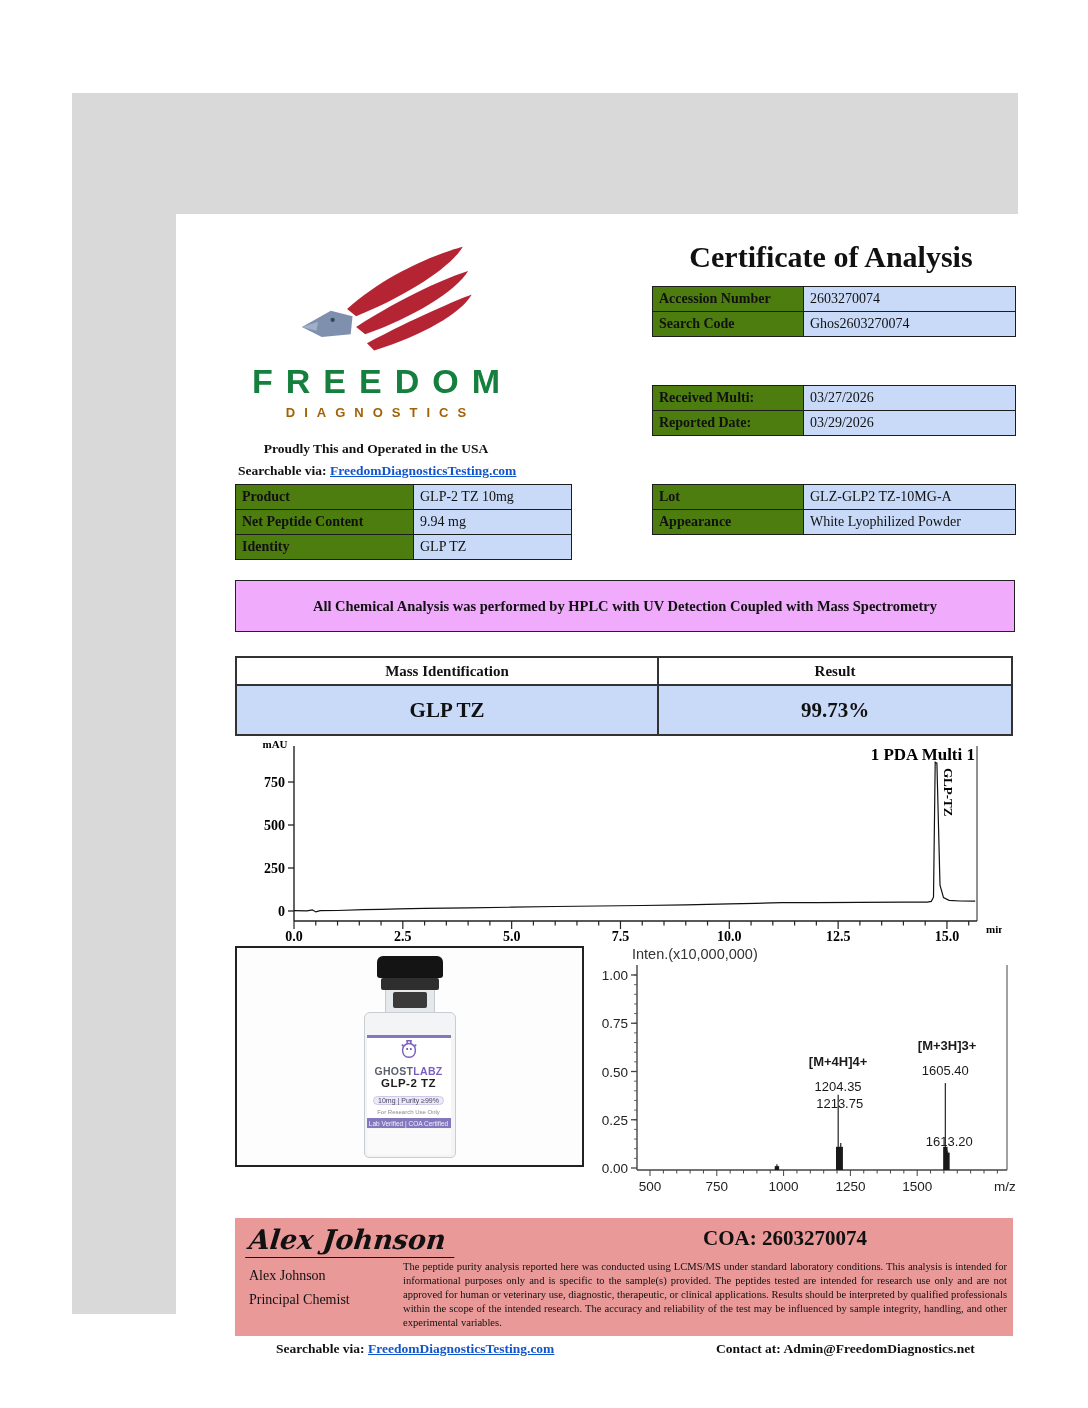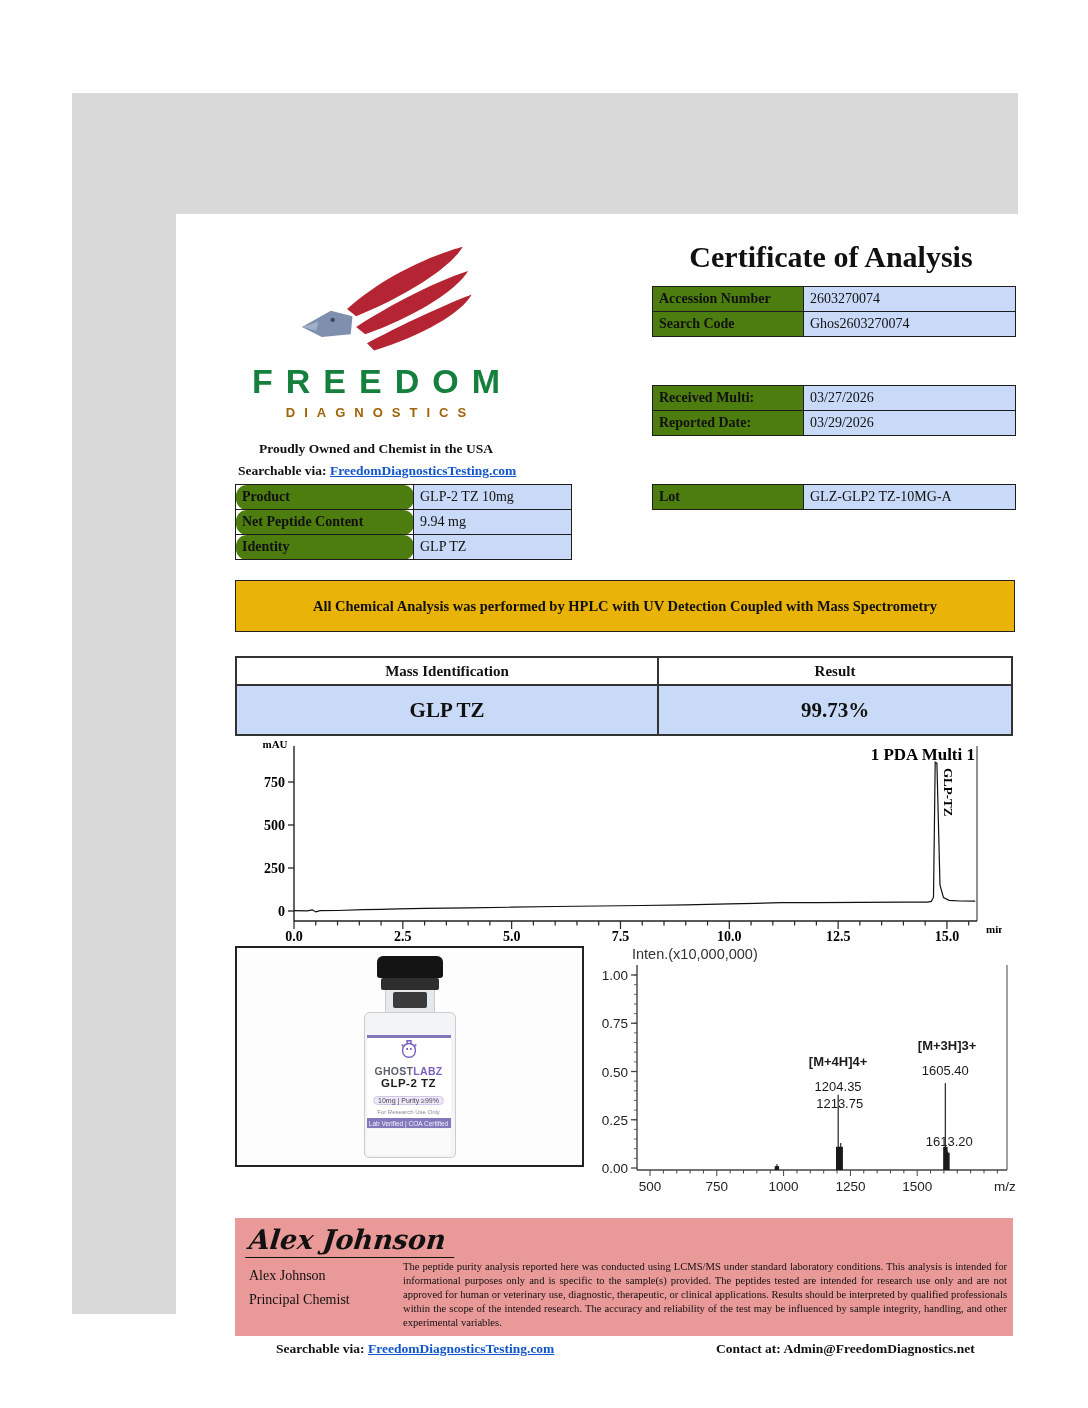--- a/index.html
+++ b/index.html
@@ -26,26 +26,26 @@
   table.info{border-collapse:collapse;position:absolute;table-layout:fixed;}
   table.info td{border:1.6px solid #1d1d1d;font-size:14px;padding:1px 6px;height:22px;
                 overflow:hidden;white-space:nowrap;}
   td.lbl{background:#4d7c0f;font-weight:bold;}
   td.val{background:#c9daf8;}
   #tbl-accession{left:476px;top:72px;width:364px;}
   #tbl-accession td.lbl{width:138px;}
   #tbl-dates{left:476px;top:171px;width:364px;}
   #tbl-dates td.lbl{width:138px;}
   #tbl-product{left:59px;top:270px;width:337px;}
-  #tbl-product td.lbl{width:165px;border-radius:11px;}
+  #tbl-product td.lbl{width:165px;}
   #tbl-lot{left:476px;top:270px;width:364px;}
   #tbl-lot td.lbl{width:138px;}
 
   
-  .banner{position:absolute;left:59px;top:366px;width:778px;height:50px;background:#eab308;
+  .banner{position:absolute;left:59px;top:366px;width:778px;height:50px;background:#f0abfc;
           border:1.6px solid #222;display:flex;align-items:center;justify-content:center;
           font-weight:bold;font-size:14.5px;text-align:center;}
 
   
   table.mass{border-collapse:collapse;position:absolute;left:59px;top:442px;width:778px;table-layout:fixed;padding-left:33px;}
   table.mass td{border:2px solid #333;text-align:center;}
   .mass-h{background:#ffffff;font-weight:bold;font-size:15px;height:24px;}
   .mass-d{background:#c9daf8;font-weight:bold;font-size:21px;height:46px;}
   .mass-c1{width:418px;}
 
@@ -107,21 +107,21 @@
           <path d="M78,72 C122,32 180,10 206,3 C193,26 142,58 88,80 Z" fill="#b52433"></path>
           <path d="M88,92 C140,58 192,36 212,30 C199,52 150,82 98,100 Z" fill="#b52433"></path>
           <path d="M100,110 C152,82 200,62 216,56 C204,77 162,101 108,118 Z" fill="#b52433"></path>
           <polygon points="28,92 60,74 84,80 82,100 50,103" fill="#7e90ad"></polygon>
           <polygon points="28,92 46,86 44,96" fill="#9fb0c8"></polygon>
           <circle cx="62" cy="84" r="2.4" fill="#3c465a"></circle>
         </svg>
         <div class="logo-word">FREEDOM</div>
         <div class="logo-sub">DIAGNOSTICS</div>
       </div>
-      <div class="tagline">Proudly Owned and Chemist in the USA</div>
+      <div class="tagline">Proudly This and Operated in the USA</div>
       <div class="search-line">
         <span>Searchable via:</span>
         <a class="doclink" href="#">FreedomDiagnosticsTesting.com</a>
       </div>
 
       <div class="coa-title">Certificate of Analysis</div>
 
       <table class="info" id="tbl-accession">
         <tbody>
             <tr>
@@ -163,20 +163,24 @@
           <td class="val">GLP TZ</td>
             </tr>
       </tbody>
         </table>
 
       <table class="info" id="tbl-lot">
         <tbody>
             <tr>
           <td class="lbl">Lot</td>
           <td class="val">GLZ-GLP2 TZ-10MG-A</td>
+            </tr>
+        <tr>
+          <td class="lbl">Appearance</td>
+          <td class="val">White Lyophilized Powder</td>
             </tr>
       </tbody>
         </table>
 
       <div class="banner">All Chemical Analysis was performed by HPLC with UV Detection Coupled with Mass Spectrometry</div>
 
       <table class="mass">
         <tbody>
             <tr>
           <td class="mass-h mass-c1">Mass Identification</td>
@@ -357,20 +361,21 @@
           <text x="247.712" y="165.17000000000002" text-anchor="middle" font-size="13" font-weight="normal" fill="#1a1a1a" class="sans">1213.75</text>
           <text x="355.1264" y="107.27" text-anchor="middle" font-size="13" font-weight="bold" fill="#1a1a1a" class="sans">[M+3H]3+</text>
           <text x="353.256" y="132.36" text-anchor="middle" font-size="13" font-weight="normal" fill="#1a1a1a" class="sans">1605.40</text>
           <text x="357.264" y="202.998" text-anchor="middle" font-size="13" font-weight="normal" fill="#1a1a1a" class="sans">1613.20</text>
         </svg>
 
       <div class="sigblock">
         <div class="sig-script">Alex Johnson</div>
         <div class="sig-name">Alex Johnson</div>
         <div class="sig-role">Principal Chemist</div>
+        <div class="sig-coa">COA: 2603270074</div>
         <div class="sig-disc">The peptide purity analysis reported here was conducted using LCMS/MS under standard laboratory conditions. This analysis is intended for informational purposes only and is specific to the sample(s) provided. The peptides tested are intended for research use only and are not approved for human or veterinary use, diagnostic, therapeutic, or clinical applications. Results should be interpreted by qualified professionals within the scope of the intended research. The accuracy and reliability of the test may be influenced by sample integrity, handling, and other experimental variables.</div>
       </div>
 
       <div class="foot-left">
         <span>Searchable via:</span>
         <a class="doclink" href="#">FreedomDiagnosticsTesting.com</a>
       </div>
       <div class="foot-right">Contact at: Admin@FreedomDiagnostics.net</div>
 
     </div>

